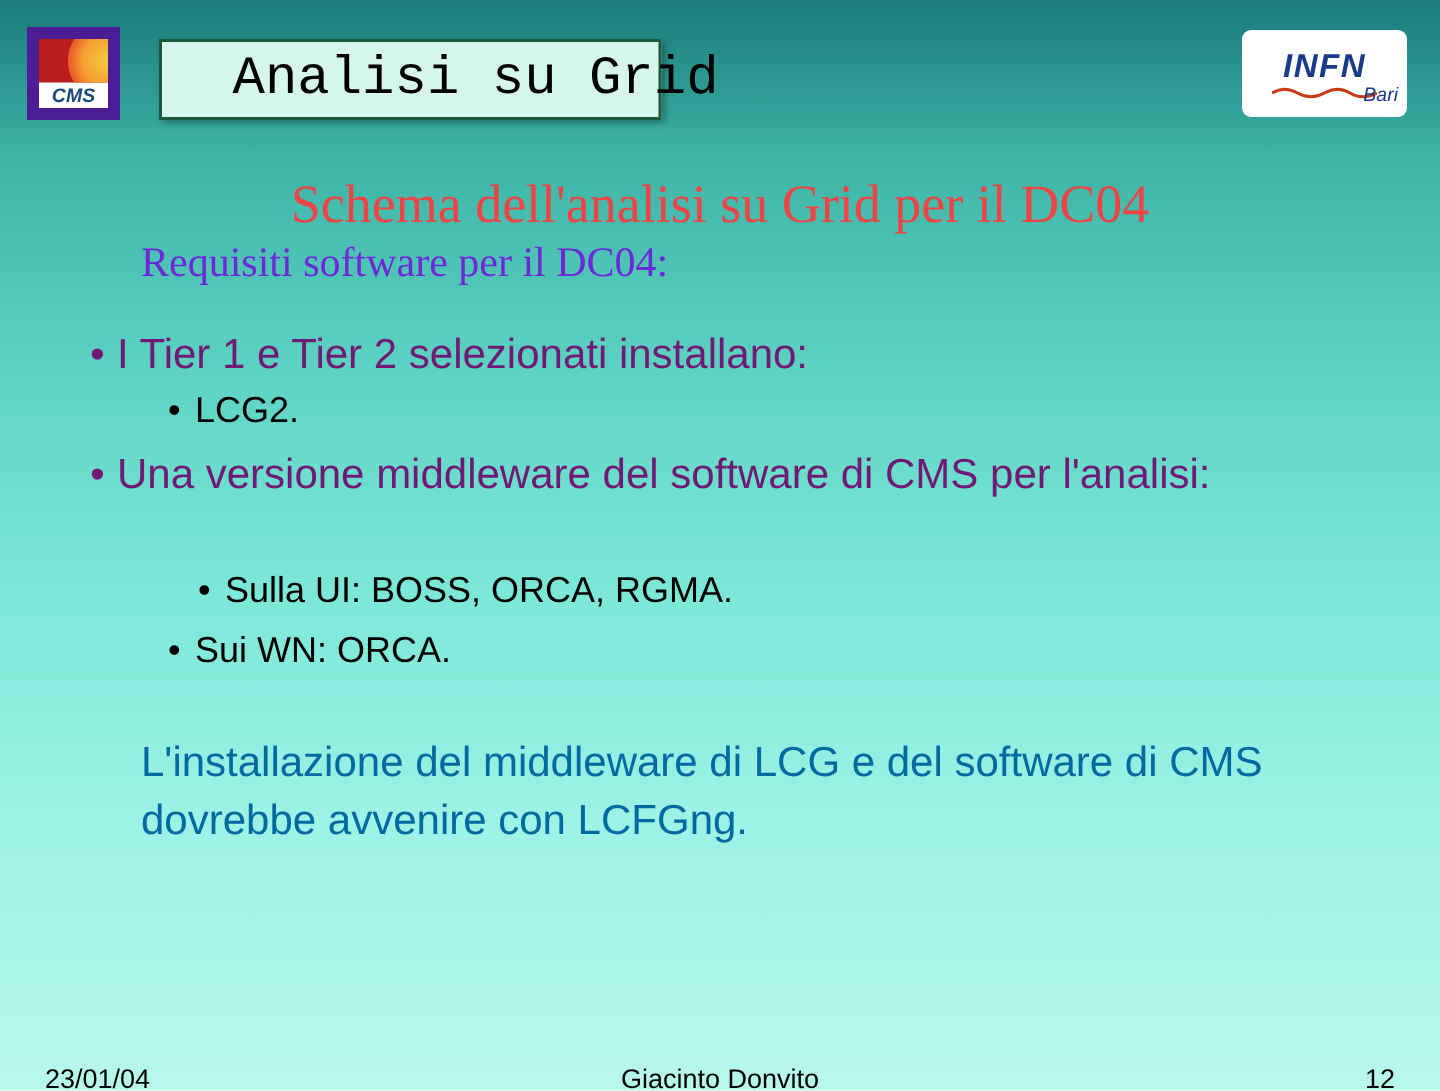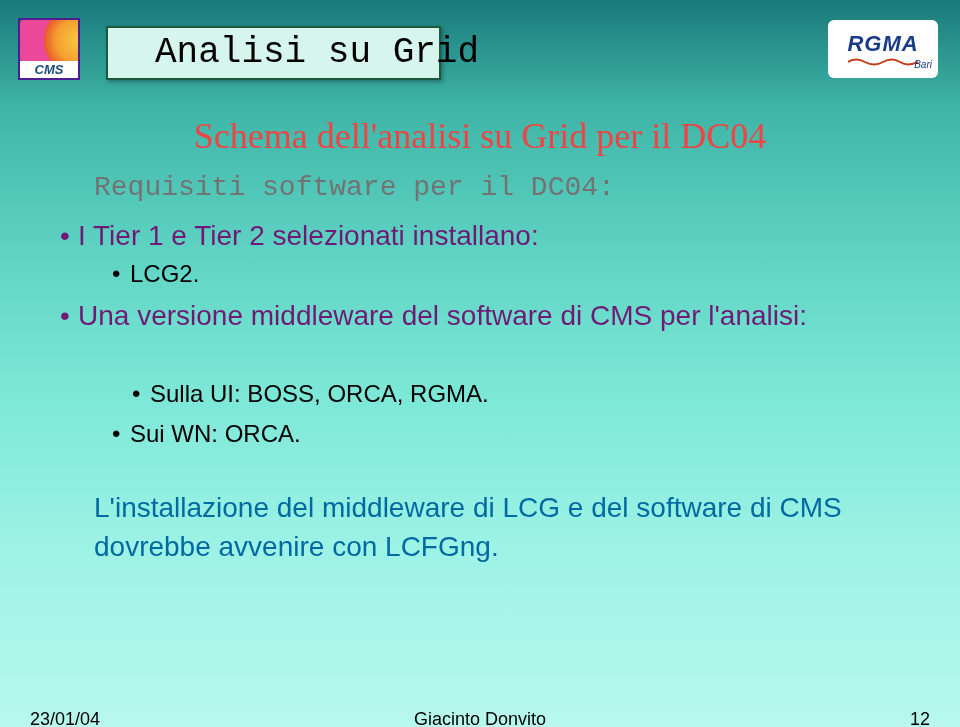--- a/index.html
+++ b/index.html
@@ -11,22 +11,22 @@
     position: relative;
     overflow: hidden;
   }
   
   .cms-logo {
     position: absolute;
     top: 18px;
     left: 18px;
     width: 62px;
     height: 62px;
-    border: 2px solid #4c1d95;
-    background: #ec4899;
+    border: 8px solid #4c1d95;
+    background: #b91c1c;
     display: flex;
     flex-direction: column;
   }
   .cms-logo-graphic {
     flex: 1;
     background: radial-gradient(circle at 100% 50%, #f5c842 0%, #f5a030 35%, #e85a2a 55%, transparent 56%);
     position: relative;
     overflow: hidden;
   }
   .cms-logo-graphic::before {
@@ -89,46 +89,46 @@
     font-weight: bold;
     font-style: italic;
     color: #1a3a8a;
     letter-spacing: 1px;
   }
   .infn-wave {
     width: 70px;
     height: 10px;
   }
   .infn-bari {
-    font-size: 10px;
+    font-size: 13px;
     color: #1a3a8a;
     position: absolute;
     right: 6px;
     bottom: 8px;
     font-style: italic;
   }
   
   .subtitle {
     position: absolute;
     top: 115px;
     left: 0;
     width: 100%;
     text-align: center;
     font-family: "Times New Roman", serif;
     font-size: 36px;
     color: #ef4444;
   }
   
   .section-heading {
     position: absolute;
-    top: 172px;
+    top: 160px;
     left: 94px;
-    font-family: Liberation Mono, monospace;
+    font-family: Liberation Serif, serif;
     font-size: 28px;
-    color: #737373;
+    color: #6d28d9;
   }
   
   .bullet-main {
     position: absolute;
     left: 78px;
     font-family: Arial, sans-serif;
     font-size: 28px;
     color: #701a75;
   }
   .bullet-main::before {
@@ -186,21 +186,21 @@
 
 <div class="cms-logo">
   <div class="cms-logo-graphic"></div>
   <div class="cms-logo-text">CMS</div>
 </div>
 
 <div class="title-box"></div>
 <div class="slide-title">Analisi su Grid</div>
 
 <div class="infn-logo">
-  <div class="infn-text">RGMA</div>
+  <div class="infn-text">INFN</div>
   <svg class="infn-wave" viewBox="0 0 70 10">
     <path d="M 0 5 Q 8 0 17 5 T 35 5 T 52 5 T 70 5" stroke="#c83a1a" stroke-width="2" fill="none"></path>
   </svg>
   <div class="infn-bari">Bari</div>
 </div>
 
 <div class="subtitle">Schema dell'analisi su Grid per il DC04</div>
 
 <div class="section-heading">Requisiti software per il DC04:</div>
 

